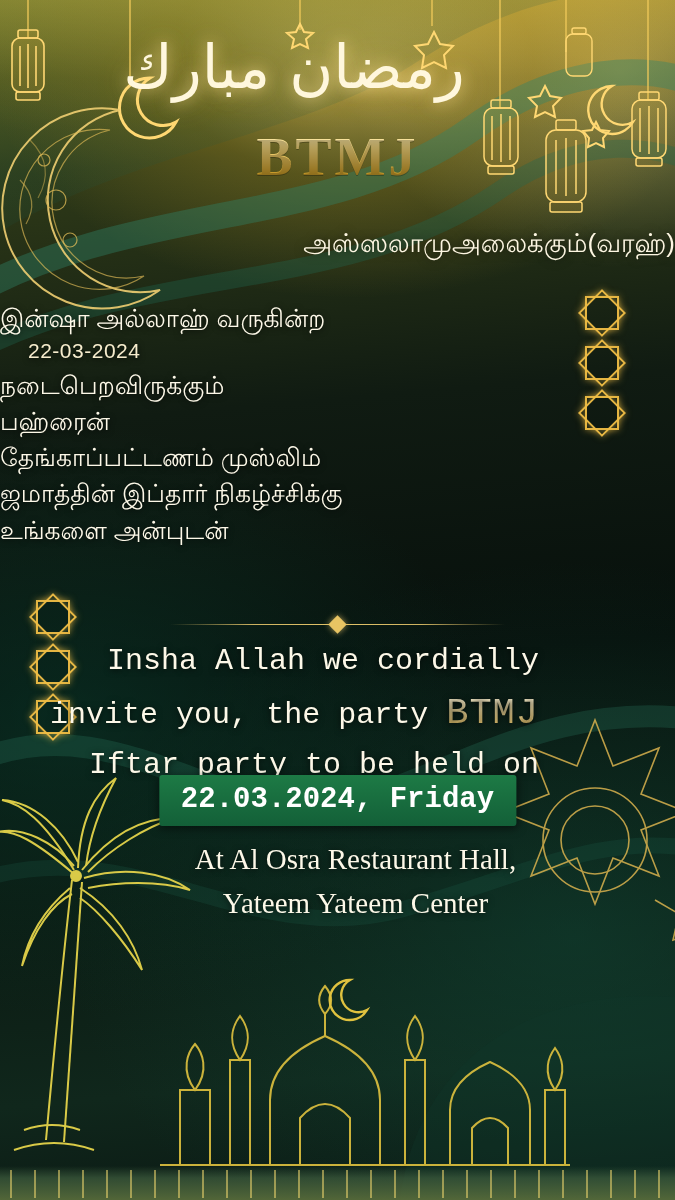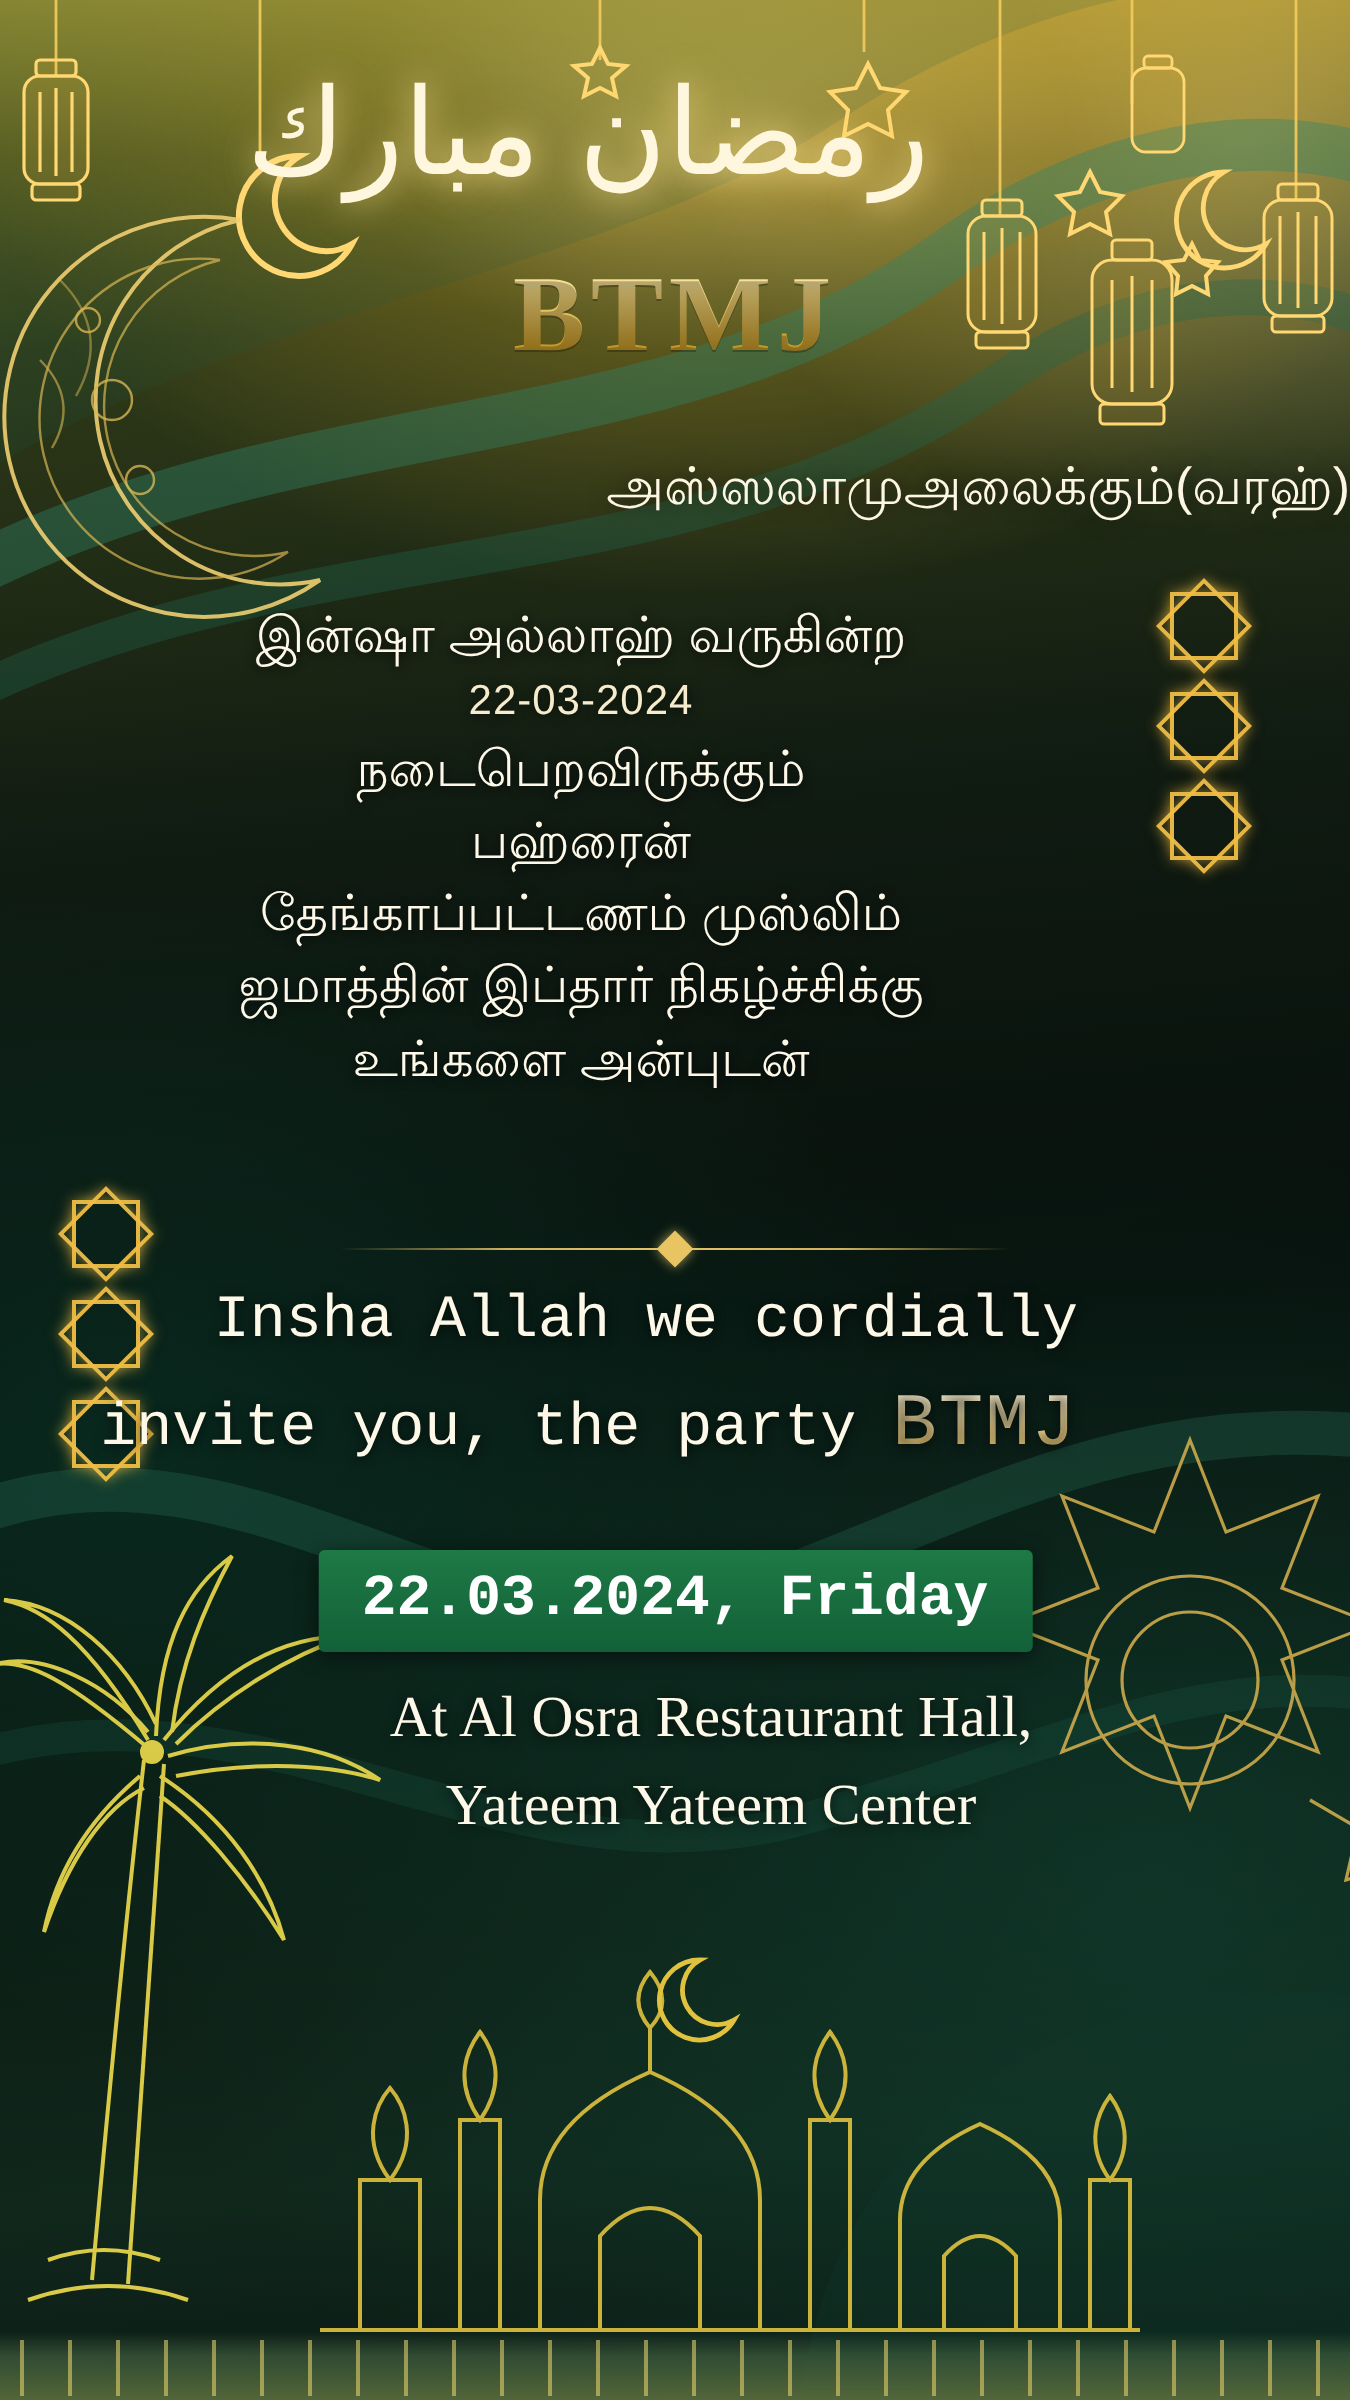--- a/index.html
+++ b/index.html
@@ -59,27 +59,27 @@
     background:linear-gradient(180deg,#fff6cf 0%,#f3d57a 35%,#c79a2a 75%,#8e6a14 100%);
     -webkit-background-clip:text; background-clip:text; color:transparent;
     text-shadow:0 1px 0 rgba(0,0,0,0.25);
   }
   .greeting {
     position:absolute; left:0; top:228px; width:675px; text-align:right;
     color:#fdf6e2; font-size:26px; font-family:"Liberation Sans", sans-serif;
     text-shadow:0 0 10px rgba(0,0,0,0.6);
   }
   .tamil-block {
-    position:absolute; left:0; top:300px; width:581px; text-align:center;
+    position:absolute; left:0; top:300px; width:581px; text-align:left;
     color:#fdf8e8; font-size:25px; line-height:1.45;
     font-family:"Liberation Sans", sans-serif;
     text-shadow:0 1px 6px rgba(0,0,0,0.75);
   }
   .tamil-block .date-line {
-    font-size:21px; color:#f6eccd; letter-spacing:0.5px;
+    font-size:21px; color:#f6eccd; letter-spacing:0.5px;padding-left:28px;
   }
   .divider {
     position:absolute; left:170px; top:618px; width:335px; height:14px;
   }
   .divider .line {
     position:absolute; top:6px; left:0; width:335px; height:1px;
     background:linear-gradient(90deg, rgba(240,205,110,0) 0%, rgba(240,205,110,0.85) 25%, rgba(240,205,110,0.95) 50%, rgba(240,205,110,0.85) 75%, rgba(240,205,110,0) 100%);
   }
   .divider .dia {
     position:absolute; left:161px; top:0; width:13px; height:13px;
@@ -315,20 +315,21 @@
       <div class="line"></div>
       <div class="dia"></div>
     </div>
 
     <div class="english-block">
       <div>Insha Allah we cordially</div>
       <div>
         <span>invite you, the party</span>
         <span class="brand-inline">BTMJ</span>
       </div>
+      <div>Iftar party to be held on</div>
     </div>
 
     <div class="date-badge">22.03.2024, Friday</div>
 
     <div class="venue-block">
       <div>At Al Osra Restaurant Hall,</div>
       <div>Yateem Yateem Center</div>
     </div>
   </div>
 

